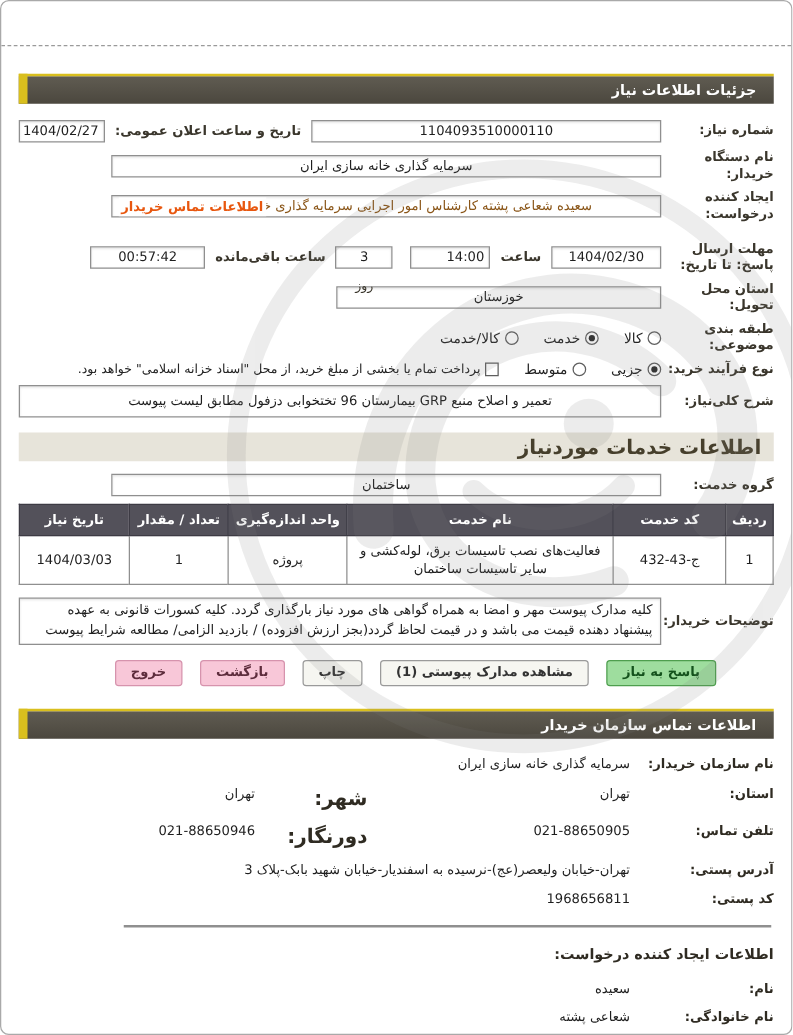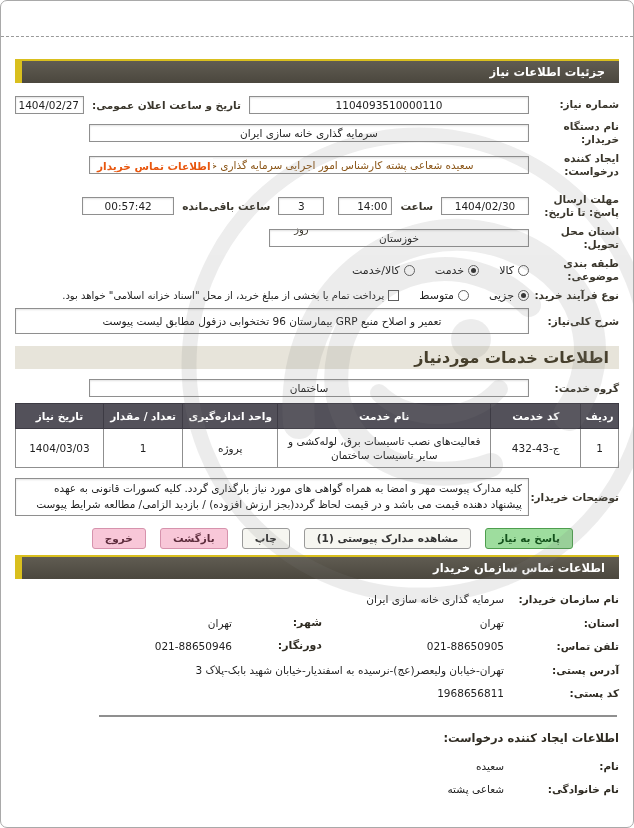--- a/index.html
+++ b/index.html
@@ -22,21 +22,21 @@
   .lbl1{width:90px;flex-shrink:0;white-space:normal;line-height:1.25;}
   .box{
     border:1px solid #8f8f8f;background:#fff;height:18px;line-height:17px;
     padding:0 4px;box-sizing:border-box;font-size:10.5px;color:#1e1e1e;
     box-shadow:inset 0 1px 2px rgba(0,0,0,.12);overflow:hidden;white-space:nowrap;
   }
   .center{text-align:center;}
   .brown{color:#8a5517;}
   .w280{width:280px;flex-shrink:0;}
   .w88{width:88px;flex-shrink:0;}
-  .w54{width:54px;flex-shrink:0;padding-left:28px;}
+  .w54{width:64px;flex-shrink:0;padding-left:28px;}
   .w46{width:46px;flex-shrink:0;}
   .w70{width:92px;flex-shrink:0;}
   .w320{width:260px;flex-shrink:0;}
   .w440{width:440px;flex-shrink:0;}
   .grow{flex:1;min-width:0;}
   .mlr{margin:0 8px;}
   .creator-box{position:relative;}
   .link{position:absolute;left:5px;top:1px;color:#e8570f;font-weight:bold;font-size:10.5px;cursor:pointer;text-decoration:none;background:#fff;padding:0 2px;}
   .stack{position:relative;display:inline-flex;margin-right:14px;}
   .tiny-lbl{position:absolute;top:-14px;left:50%;transform:translateX(-50%);font-size:10px;font-weight:normal;color:#3a362c;margin-top:41px;}
@@ -60,21 +60,21 @@
   .btns{display:flex;gap:14px;margin:12px 46px 0 0;}
   .btn{
     height:21px;line-height:19px;padding:0 12px;border-radius:3px;border:1px solid #9a9a9a;
     background:#f6f6f1;font-size:10.5px;font-weight:bold;color:#333;cursor:pointer;white-space:nowrap;
     font-family:"DejaVu Sans",sans-serif;
   }
   .btn-green{background:#9edd9e;border-color:#4e9e4e;color:#14521c;}
   .btn-pink{background:#f8c7d8;border-color:#d693ad;color:#5d2c3c;}
   .crow{display:flex;align-items:flex-start;margin-bottom:9px;line-height:1.35;}
   .clbl{font-weight:bold;color:#2f2b22;width:115px;flex-shrink:0;font-size:10.5px;}
-  .clbl2{font-weight:bold;color:#2f2b22;width:90px;flex-shrink:0;font-size:11px;margin-right:32px;text-align:right;}
+  .clbl2{font-weight:bold;color:#2f2b22;width:90px;flex-shrink:0;font-size:16px;margin-right:60px;text-align:right;}
   .cval{color:#1e1e1e;font-size:10.5px;}
   .cval.colw{width:150px;flex-shrink:0;}
   .divider{border-top:2px solid #8f8f8f;margin:14px 2px 14px 84px;}
   .subtitle{font-weight:bold;color:#2f2b22;font-size:11.5px;margin-bottom:14px;}
   .watermark{position:absolute;top:92px;left:168px;width:500px;height:540px;z-index:40;pointer-events:none;opacity:0.14;}
 </style>
 </head>
 <body>
 
 <div class="page">
@@ -218,21 +218,21 @@
 
     <div class="btns">
       <button class="btn btn-green">پاسخ به نیاز</button>
       <button class="btn">مشاهده مدارک پیوستی (1)</button>
       <button class="btn">چاپ</button>
       <button class="btn btn-pink">بازگشت</button>
       <button class="btn btn-pink">خروج</button>
     </div>
   </div>
 
-  <div class="section-bar" style="margin-top:6px;">
+  <div class="section-bar" style="margin-top:18px;">
     <span>اطلاعات تماس سازمان خریدار</span>
   </div>
 
   <div class="content">
 
     <div class="crow">
       <span class="clbl">نام سازمان خریدار:</span>
       <span class="cval">سرمایه گذاری خانه سازی ایران</span>
     </div>
 

